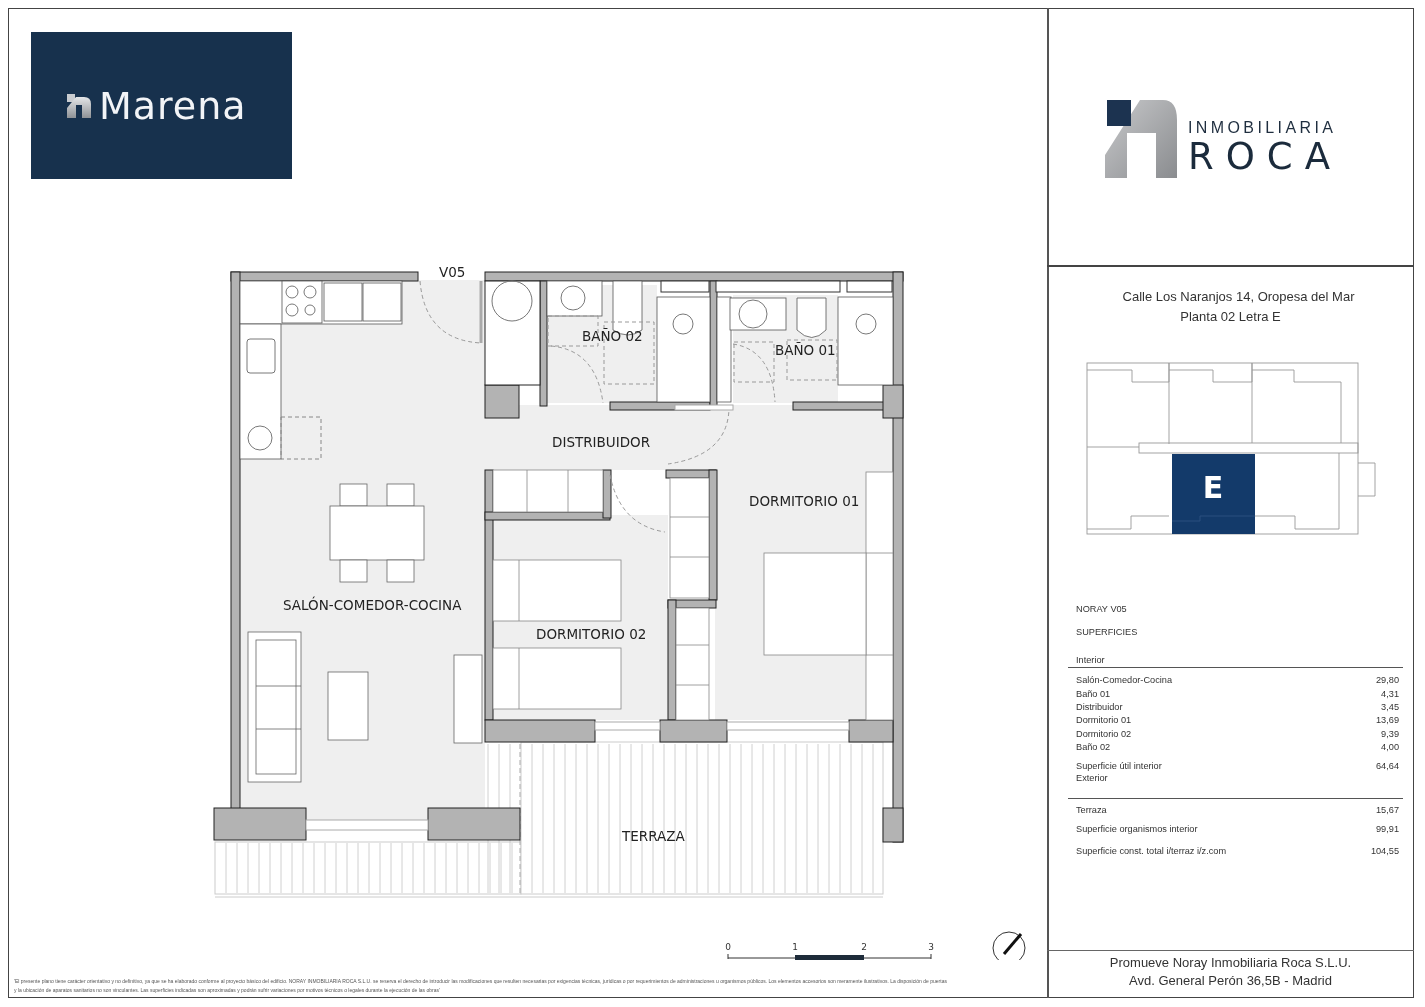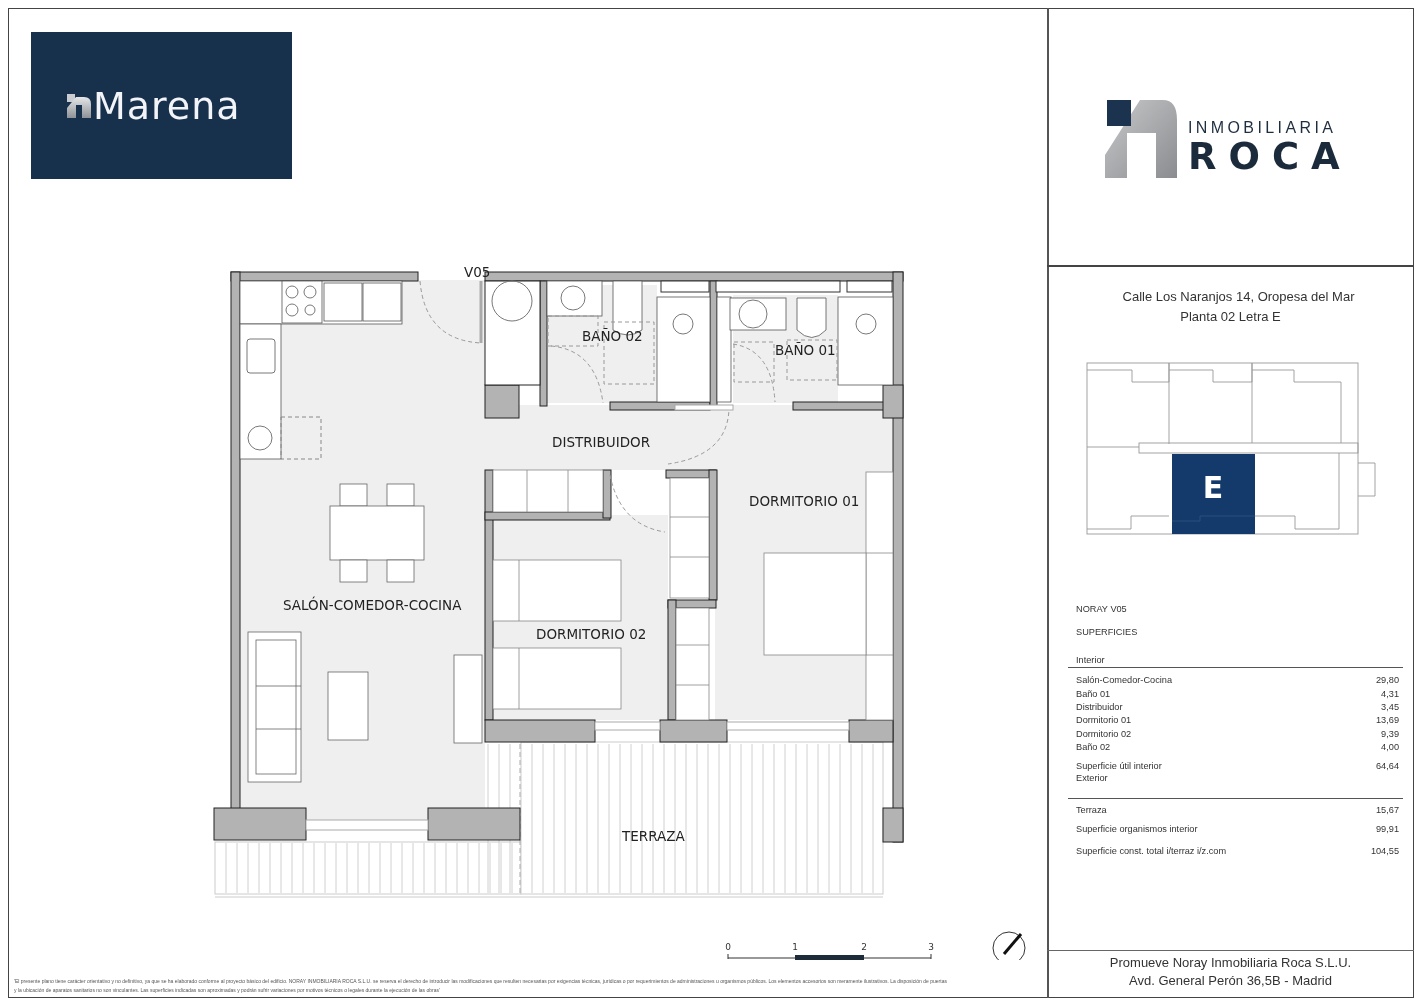--- a/index.html
+++ b/index.html
@@ -2,26 +2,26 @@
 <html><head>
 <meta charset="utf-8">
 <style>
   html,body{margin:0;padding:0;background:#fff;}
   body{width:1425px;height:1007px;position:relative;overflow:hidden;font-family:"Liberation Sans",sans-serif;color:#222;}
   .frame{position:absolute;left:8px;top:8px;width:1406px;height:990px;border:1.5px solid #444;box-sizing:border-box;}
   .vdiv{position:absolute;left:1047px;top:8px;width:1.5px;height:990px;background:#555;}
   .hdiv1{position:absolute;left:1047px;top:265px;width:367px;height:1.5px;background:#444;}
   .hdiv2{position:absolute;left:1047px;top:950px;width:367px;height:1px;background:#666;}
   .marena{position:absolute;left:31px;top:32px;width:261px;height:147px;background:#17314d;display:flex;align-items:center;}
-  .marena-text{color:#f2f4f7;font-size:38px;letter-spacing:1px;font-family:"DejaVu Sans",sans-serif;font-weight:normal;text-align:center;}
+  .marena-text{color:#f2f4f7;font-size:38px;letter-spacing:1px;margin-left:6px;font-family:"DejaVu Sans",sans-serif;font-weight:normal;text-align:center;}
   .marena-logo{margin-left:36px;}
   .roca-logo{position:absolute;left:1105px;top:100px;}
   .roca-text{position:absolute;left:1188px;top:119px;}
   .roca-small{font-size:16px;letter-spacing:3.4px;color:#1f2e3f;display:block;}
-  .roca-big{font-size:37px;letter-spacing:12px;color:#1b2b3c;display:block;margin-top:-2px;font-family:"DejaVu Sans",sans-serif;font-weight:bold;}
+  .roca-big{font-size:37px;letter-spacing:12px;color:#1b2b3c;display:block;margin-top:-2px;font-family:"DejaVu Sans",sans-serif;}
   .address{position:absolute;left:1047px;width:367px;text-align:center;font-size:13px;color:#333;}
   .addr1{top:289px;padding-left:8px;}
   .addr2{top:309px;}
   .keyplan{position:absolute;left:1085px;top:361px;}
   .specs{position:absolute;left:1076px;top:600px;width:323px;font-size:9.2px;color:#333;}
   .specs .hdr{position:absolute;left:0;}
   .specs .row{position:absolute;left:0;width:323px;display:flex;justify-content:space-between;}
   .specs .rule{position:absolute;left:-8px;width:335px;height:1.2px;background:#555;}
   .footer{position:absolute;left:1047px;width:367px;text-align:center;font-size:13px;color:#333;}
   .f1{top:955px;}
@@ -311,20 +311,20 @@
     <text x="864" y="950" font-size="9" text-anchor="middle" fill="#333" font-family="DejaVu Sans, sans-serif">2</text>
     <text x="931" y="950" font-size="9" text-anchor="middle" fill="#333" font-family="DejaVu Sans, sans-serif">3</text>
   </g>
 
   <g>
     <circle cx="1009" cy="948" r="16" fill="none" stroke="#333" stroke-width="1"></circle>
     <line x1="1004" y1="954" x2="1021" y2="934" stroke="#111" stroke-width="3"></line>
   </g>
 </svg>
 
-<div class="room-label" style="left:439px;top:264px;margin-left:25px;">V05</div>
+<div class="room-label" style="left:439px;top:264px;">V05</div>
 <div class="room-label" style="left:283px;top:597px;">SALÓN-COMEDOR-COCINA</div>
 <div class="room-label" style="left:552px;top:434px;">DISTRIBUIDOR</div>
 <div class="room-label" style="left:582px;top:328px;">BAÑO 02</div>
 <div class="room-label" style="left:775px;top:342px;">BAÑO 01</div>
 <div class="room-label" style="left:749px;top:493px;">DORMITORIO 01</div>
 <div class="room-label" style="left:536px;top:626px;">DORMITORIO 02</div>
 <div class="room-label" style="left:622px;top:828px;">TERRAZA</div>
 
 </body></html>

